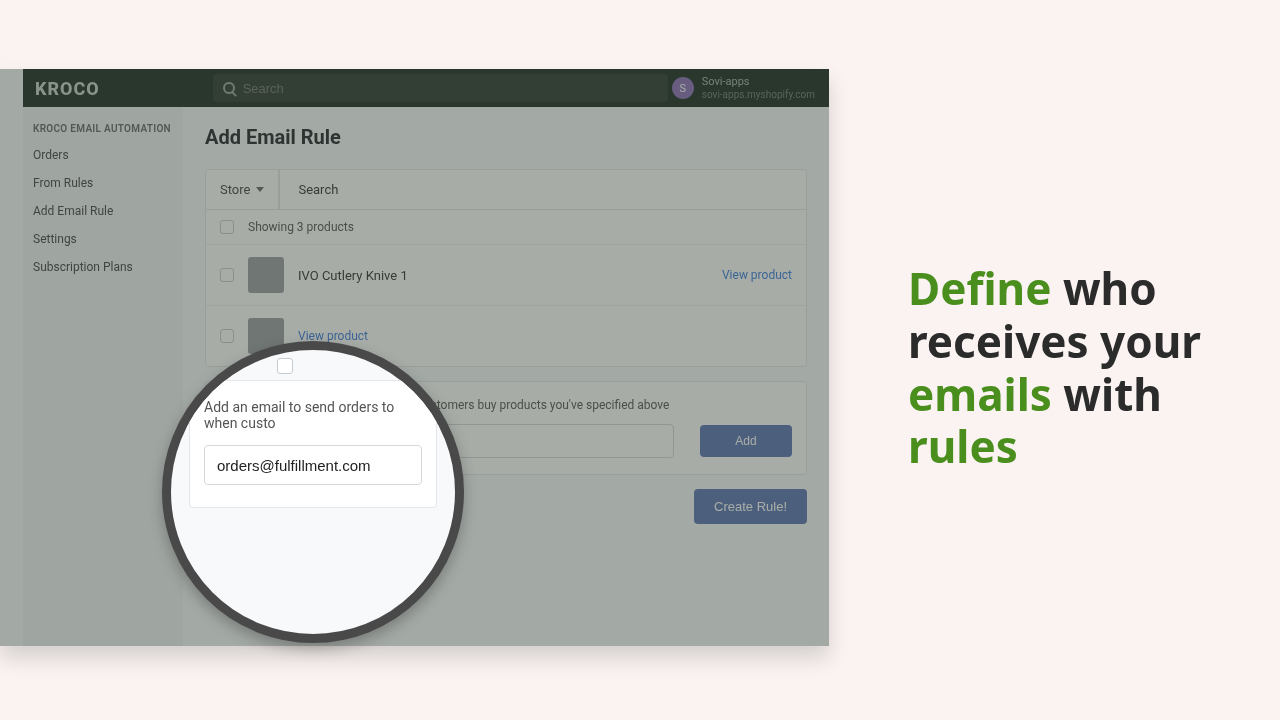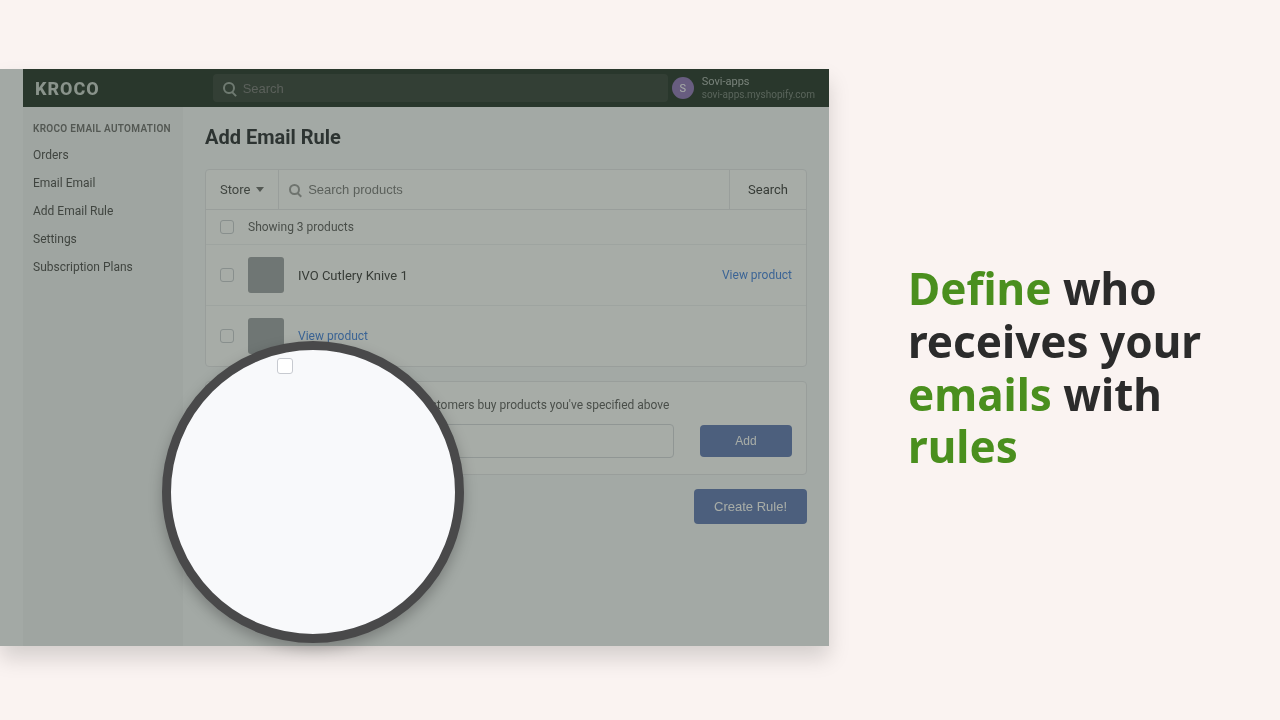--- a/index.html
+++ b/index.html
@@ -274,39 +274,35 @@
         <div>Sovi-apps</div>
         <div class="u2">sovi-apps.myshopify.com</div>
       </div>
     </div>
   </div>
 
   <div class="body-area">
     <div class="sidebar">
       <div class="heading">KROCO EMAIL AUTOMATION</div>
       <div class="item">Orders</div>
-      <div class="item">Email Email</div>
+      <div class="item">From Rules</div>
       <div class="item">Add Email Rule</div>
       <div class="item">Settings</div>
       <div class="item">Subscription Plans</div>
     </div>
 
     <div class="main">
       <div class="page-title">Add Email Rule</div>
 
       <div class="panel">
         <div class="filter-row">
           <div class="filter-btn">
             <span>Store</span>
             <span class="caret-down"></span>
           </div>
-          <div class="search-products">
-            <span class="mag"></span>
-            <input type="text" placeholder="Search products" style="">
-          </div>
           <div class="search-btn">Search</div>
         </div>
 
         <div class="showing-row">
           <div class="chk"></div>
           <span>Showing 3 products</span>
         </div>
 
         <div class="product-row">
           <div class="chk"></div>
@@ -336,17 +332,23 @@
       </div>
 
     </div>
   </div>
 
   <div class="app-overlay"></div>
 </div>
 
 <div class="lens">
   <div class="lens-topchk"></div>
+  <div class="lens-inner">
+    <div class="lens-panel">
+      <div class="lens-desc">Add an email to send orders to when custo</div>
+      <input class="lens-input" type="text" value="orders@fulfillment.com" style="">
+    </div>
+  </div>
 </div>
 
 <div class="headline">
   <span class="green">Define</span><span> who receives your </span><span class="green">emails</span><span> with </span><span class="green">rules</span>
 </div>
 
 </body></html>

